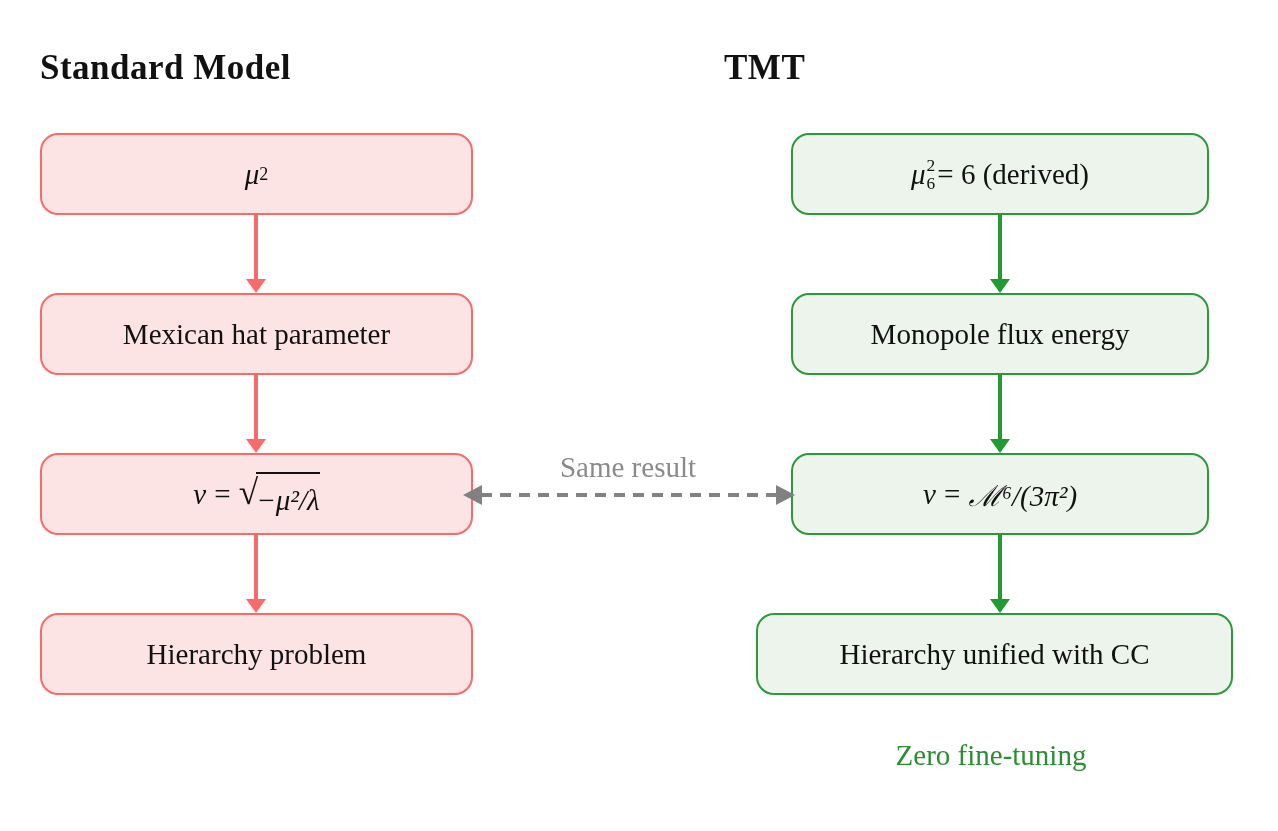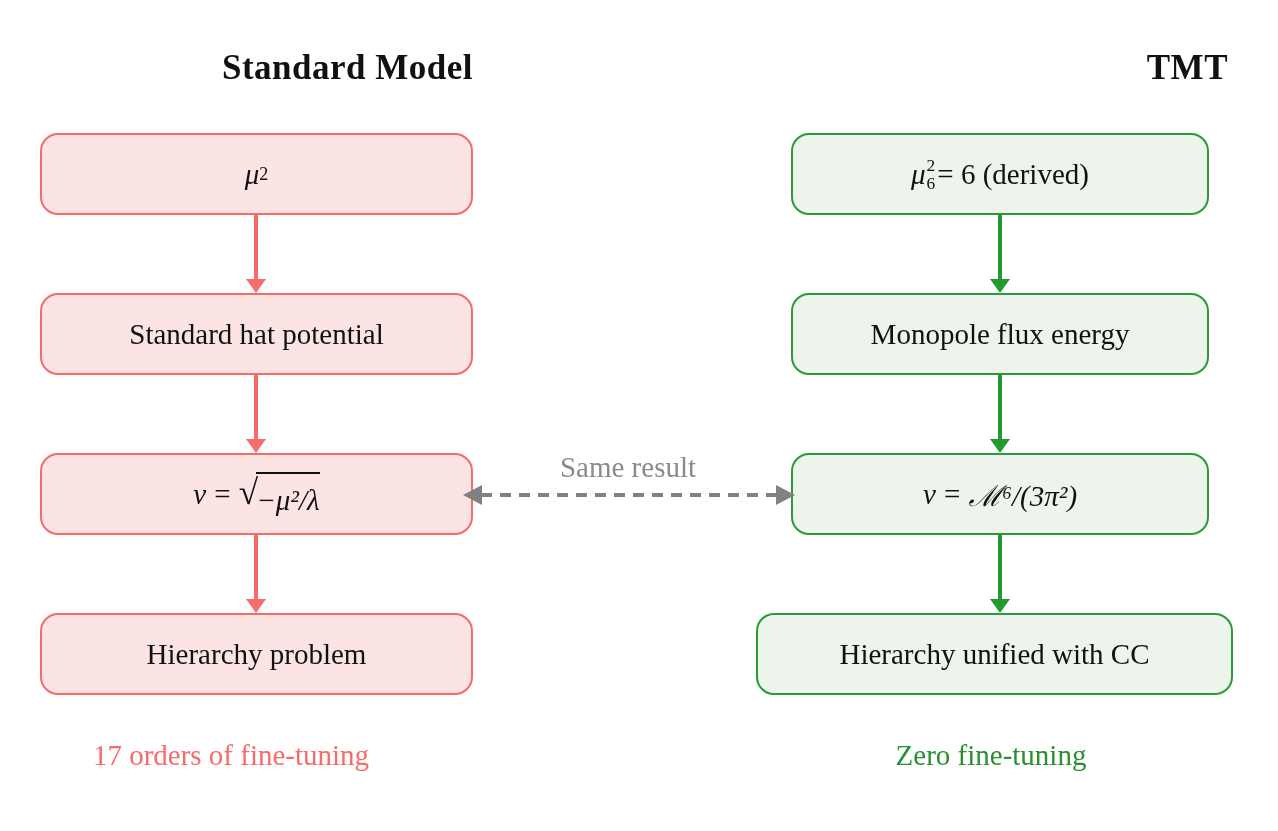--- a/index.html
+++ b/index.html
@@ -2,21 +2,21 @@
 <html><head>
 <meta charset="utf-8">
 <style>
   html,body{margin:0;padding:0;background:#ffffff;}
   .canvas{
     position:relative;width:1278px;height:831px;background:#ffffff;
     font-family:"Liberation Serif","DejaVu Serif",serif;color:#111111;
     overflow:hidden;
   }
   .col-title{
-    position:absolute;top:48px;text-align:right;
+    position:absolute;top:48px;text-align:left;
     font-size:35px;font-weight:bold;letter-spacing:0.5px;color:#111111;
   }
   .box{
     position:absolute;box-sizing:border-box;height:82px;
     border:2.5px solid;border-radius:18px;
     display:flex;align-items:center;justify-content:center;
     font-size:29px;white-space:nowrap;
   }
   .box.sm{background:#fde4e4;border-color:#f96a6a;}
   .box.tmt{background:#edf4ec;border-color:#2a9b37;}
@@ -68,21 +68,21 @@
     <span class="mi">μ</span>
       <sup class="msup">2</sup>
   </div>
 
   <div class="varrow sm" style="left:256px;top:215px;height:78px;">
     <div class="vline"></div>
     <div class="vhead"></div>
   </div>
 
   <div class="box sm" style="left:40px;top:293px;width:433px;">
-    <span>Standard hat potential</span>
+    <span>Mexican hat parameter</span>
   </div>
 
   <div class="varrow sm" style="left:256px;top:375px;height:78px;">
     <div class="vline"></div>
     <div class="vhead"></div>
   </div>
 
   <div class="box sm" style="left:40px;top:453px;width:433px;">
     <span class="mi">v</span>
     <span class="eq">=</span>
@@ -92,23 +92,22 @@
 
   <div class="varrow sm" style="left:256px;top:535px;height:78px;">
     <div class="vline"></div>
     <div class="vhead"></div>
   </div>
 
   <div class="box sm" style="left:40px;top:613px;width:433px;">
     <span>Hierarchy problem</span>
   </div>
 
-  <div class="caption sm" style="left:75px;width:312px;">17 orders of fine-tuning</div>
 
-  <div class="col-title" style="left:746px;width:482px;">TMT</div>
+  <div class="col-title" style="left:724px;width:482px;">TMT</div>
 
   <div class="box tmt" style="left:791px;top:133px;width:418px;">
     <span class="mi">μ</span>
       <span class="stack">
         <span>2</span>
         <span>6</span>
       </span>
       <span> = 6 (derived)</span>
   </div>
 

